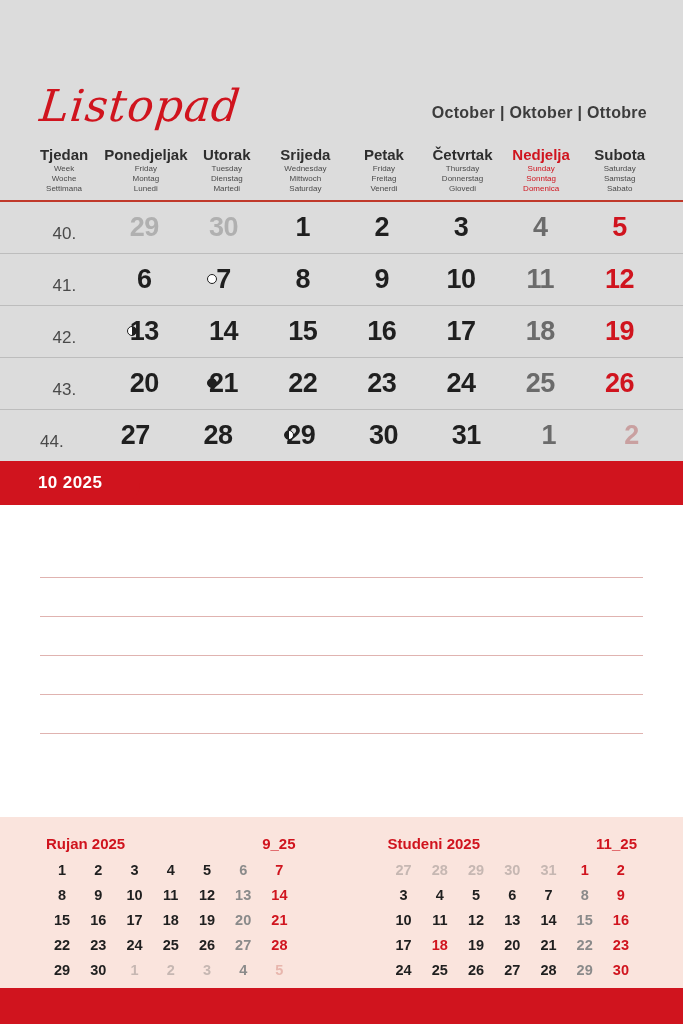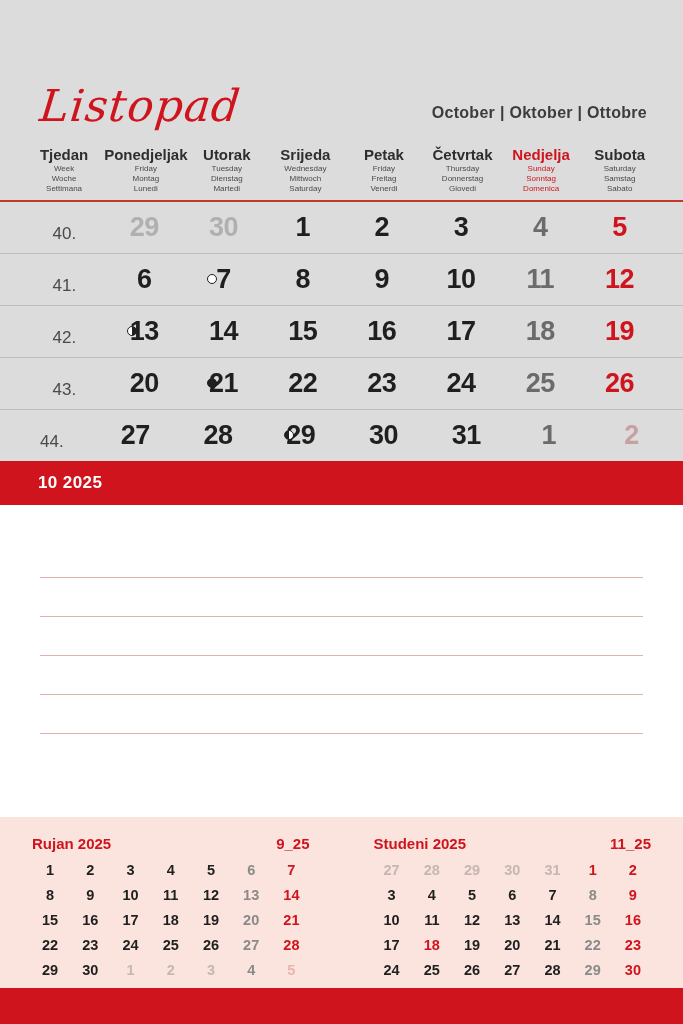--- a/index.html
+++ b/index.html
@@ -157,21 +157,21 @@
   }
 
   
   .minis {
     background: #fae4dd;
     display: flex;
     padding: 18px 0 10px 0;
   }
   .mini {
     flex: 1 1 50%;
-    padding: 0 30px;
+    padding: 0 44px;
     box-sizing: border-box;
   }
   .mini-head {
     display: flex;
     justify-content: space-between;
     align-items: baseline;
     color: #d0141e;
     font-size: 15px;
     font-weight: bold;
     padding: 0 2px 10px 2px;

